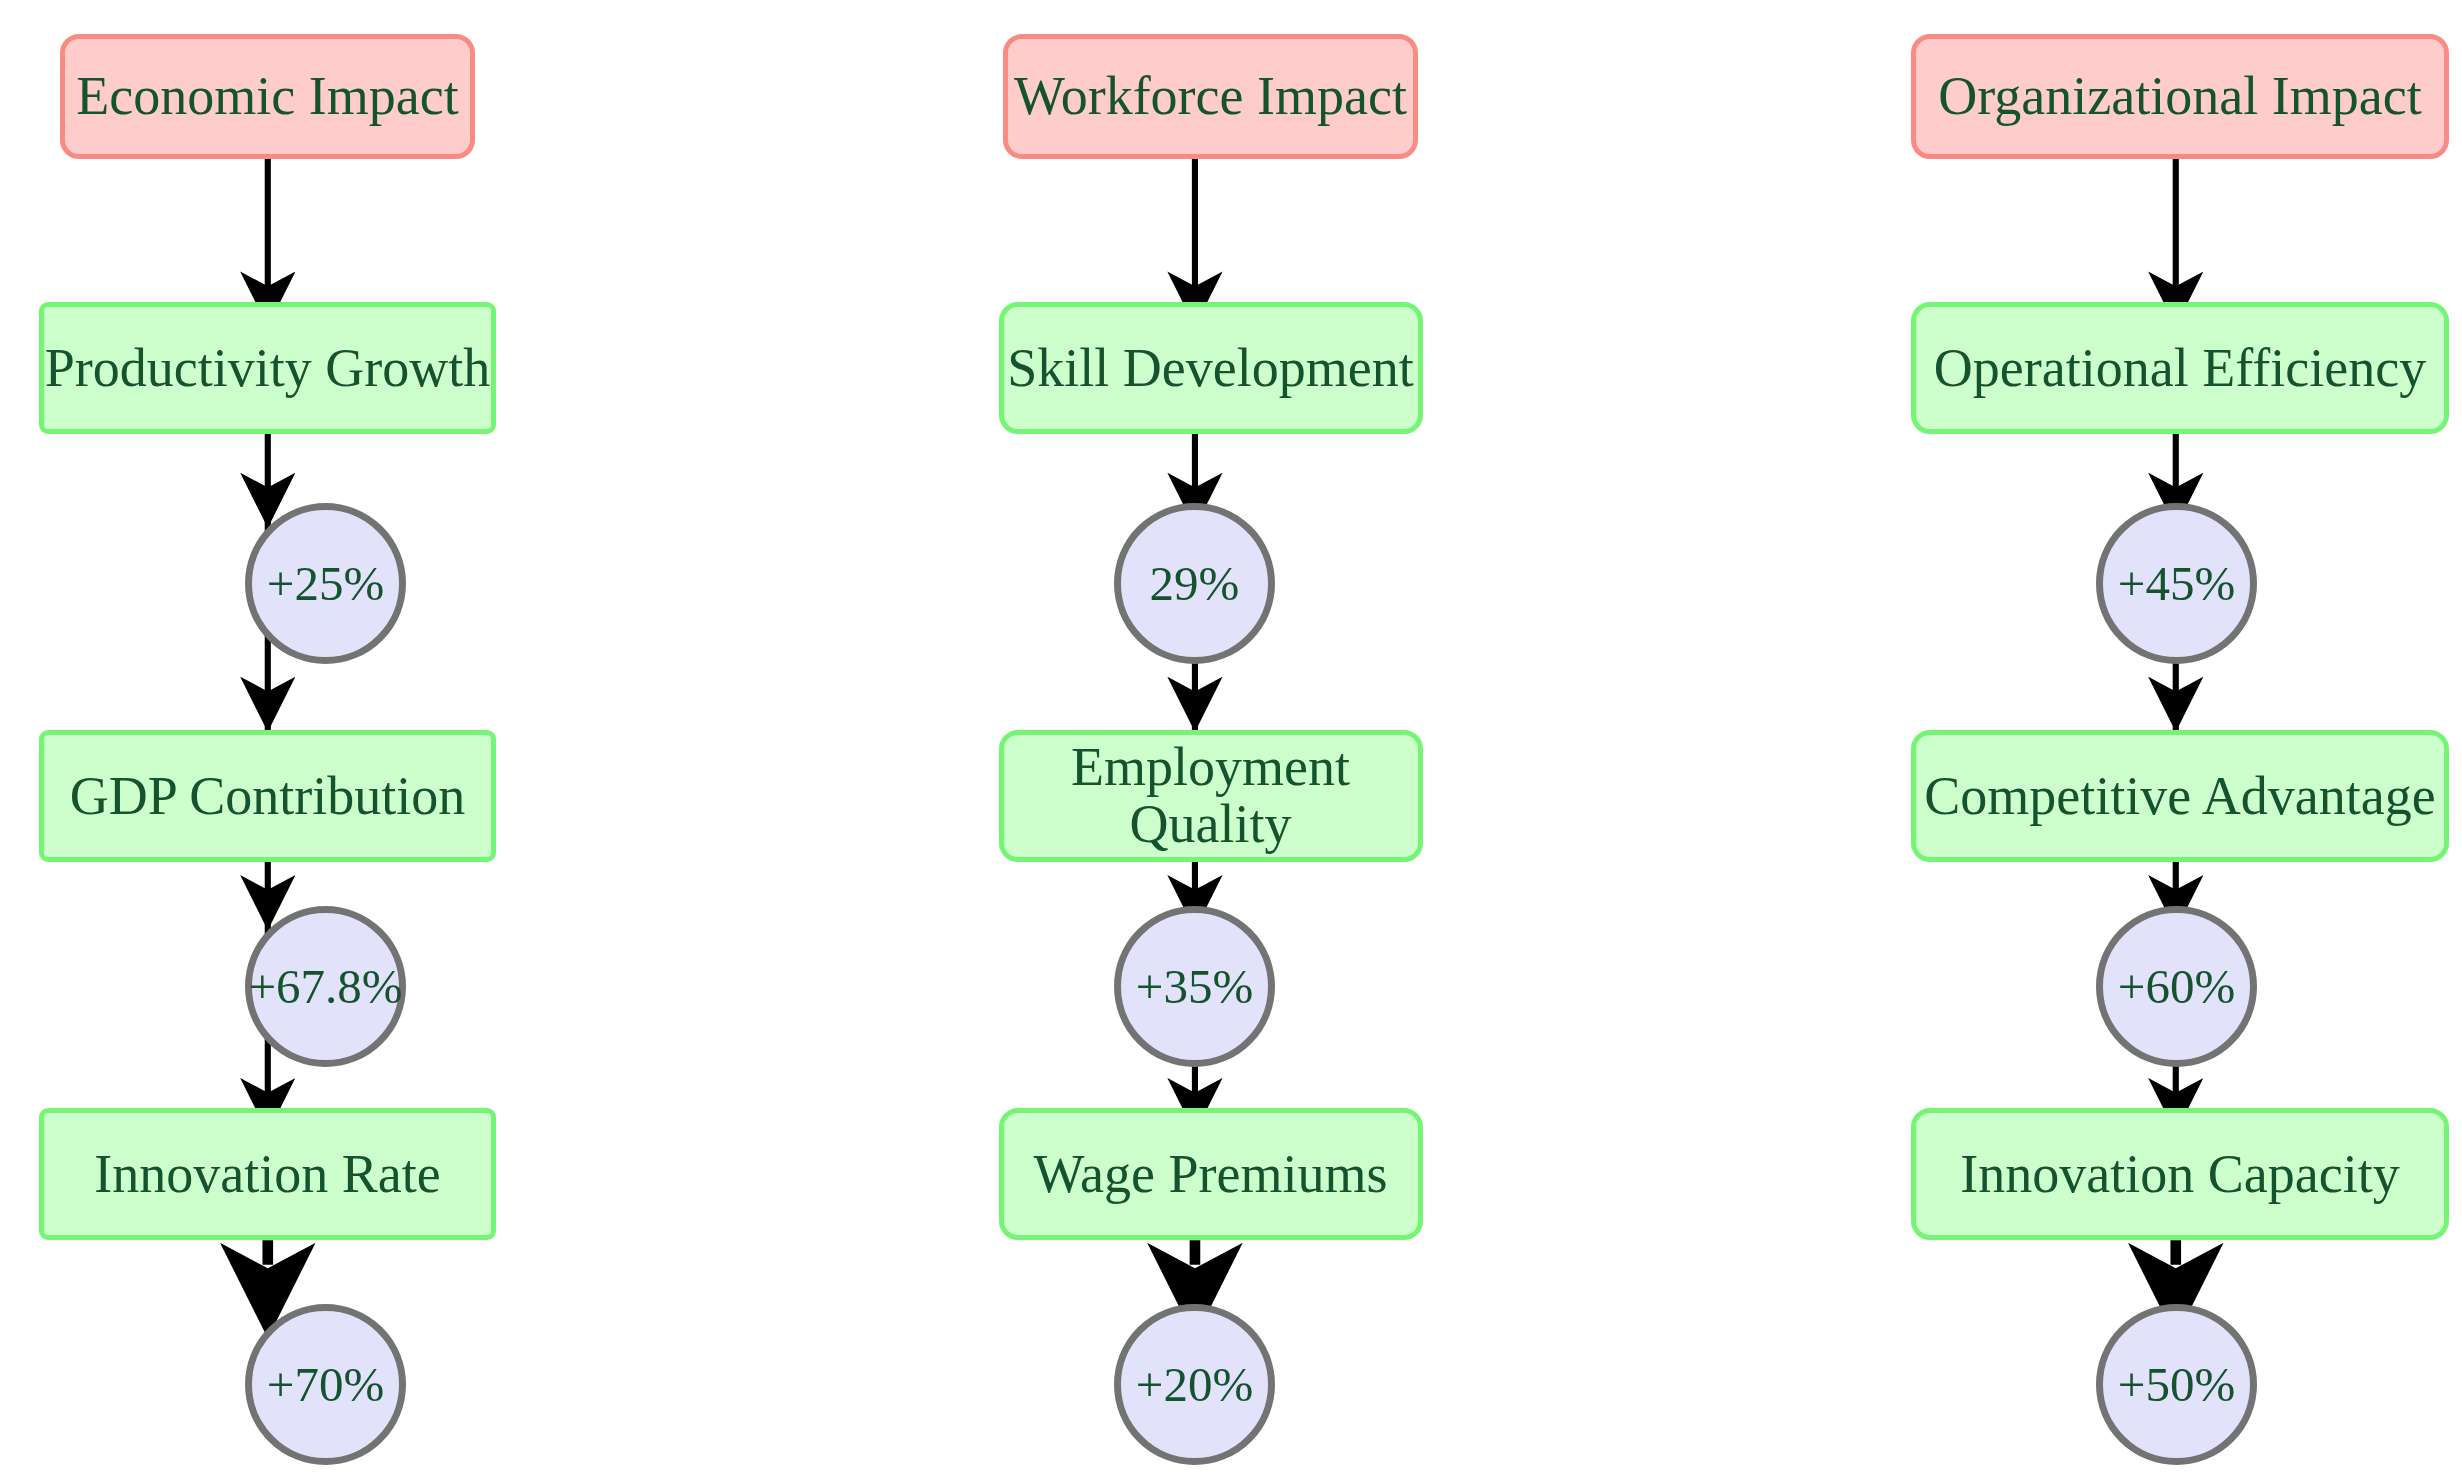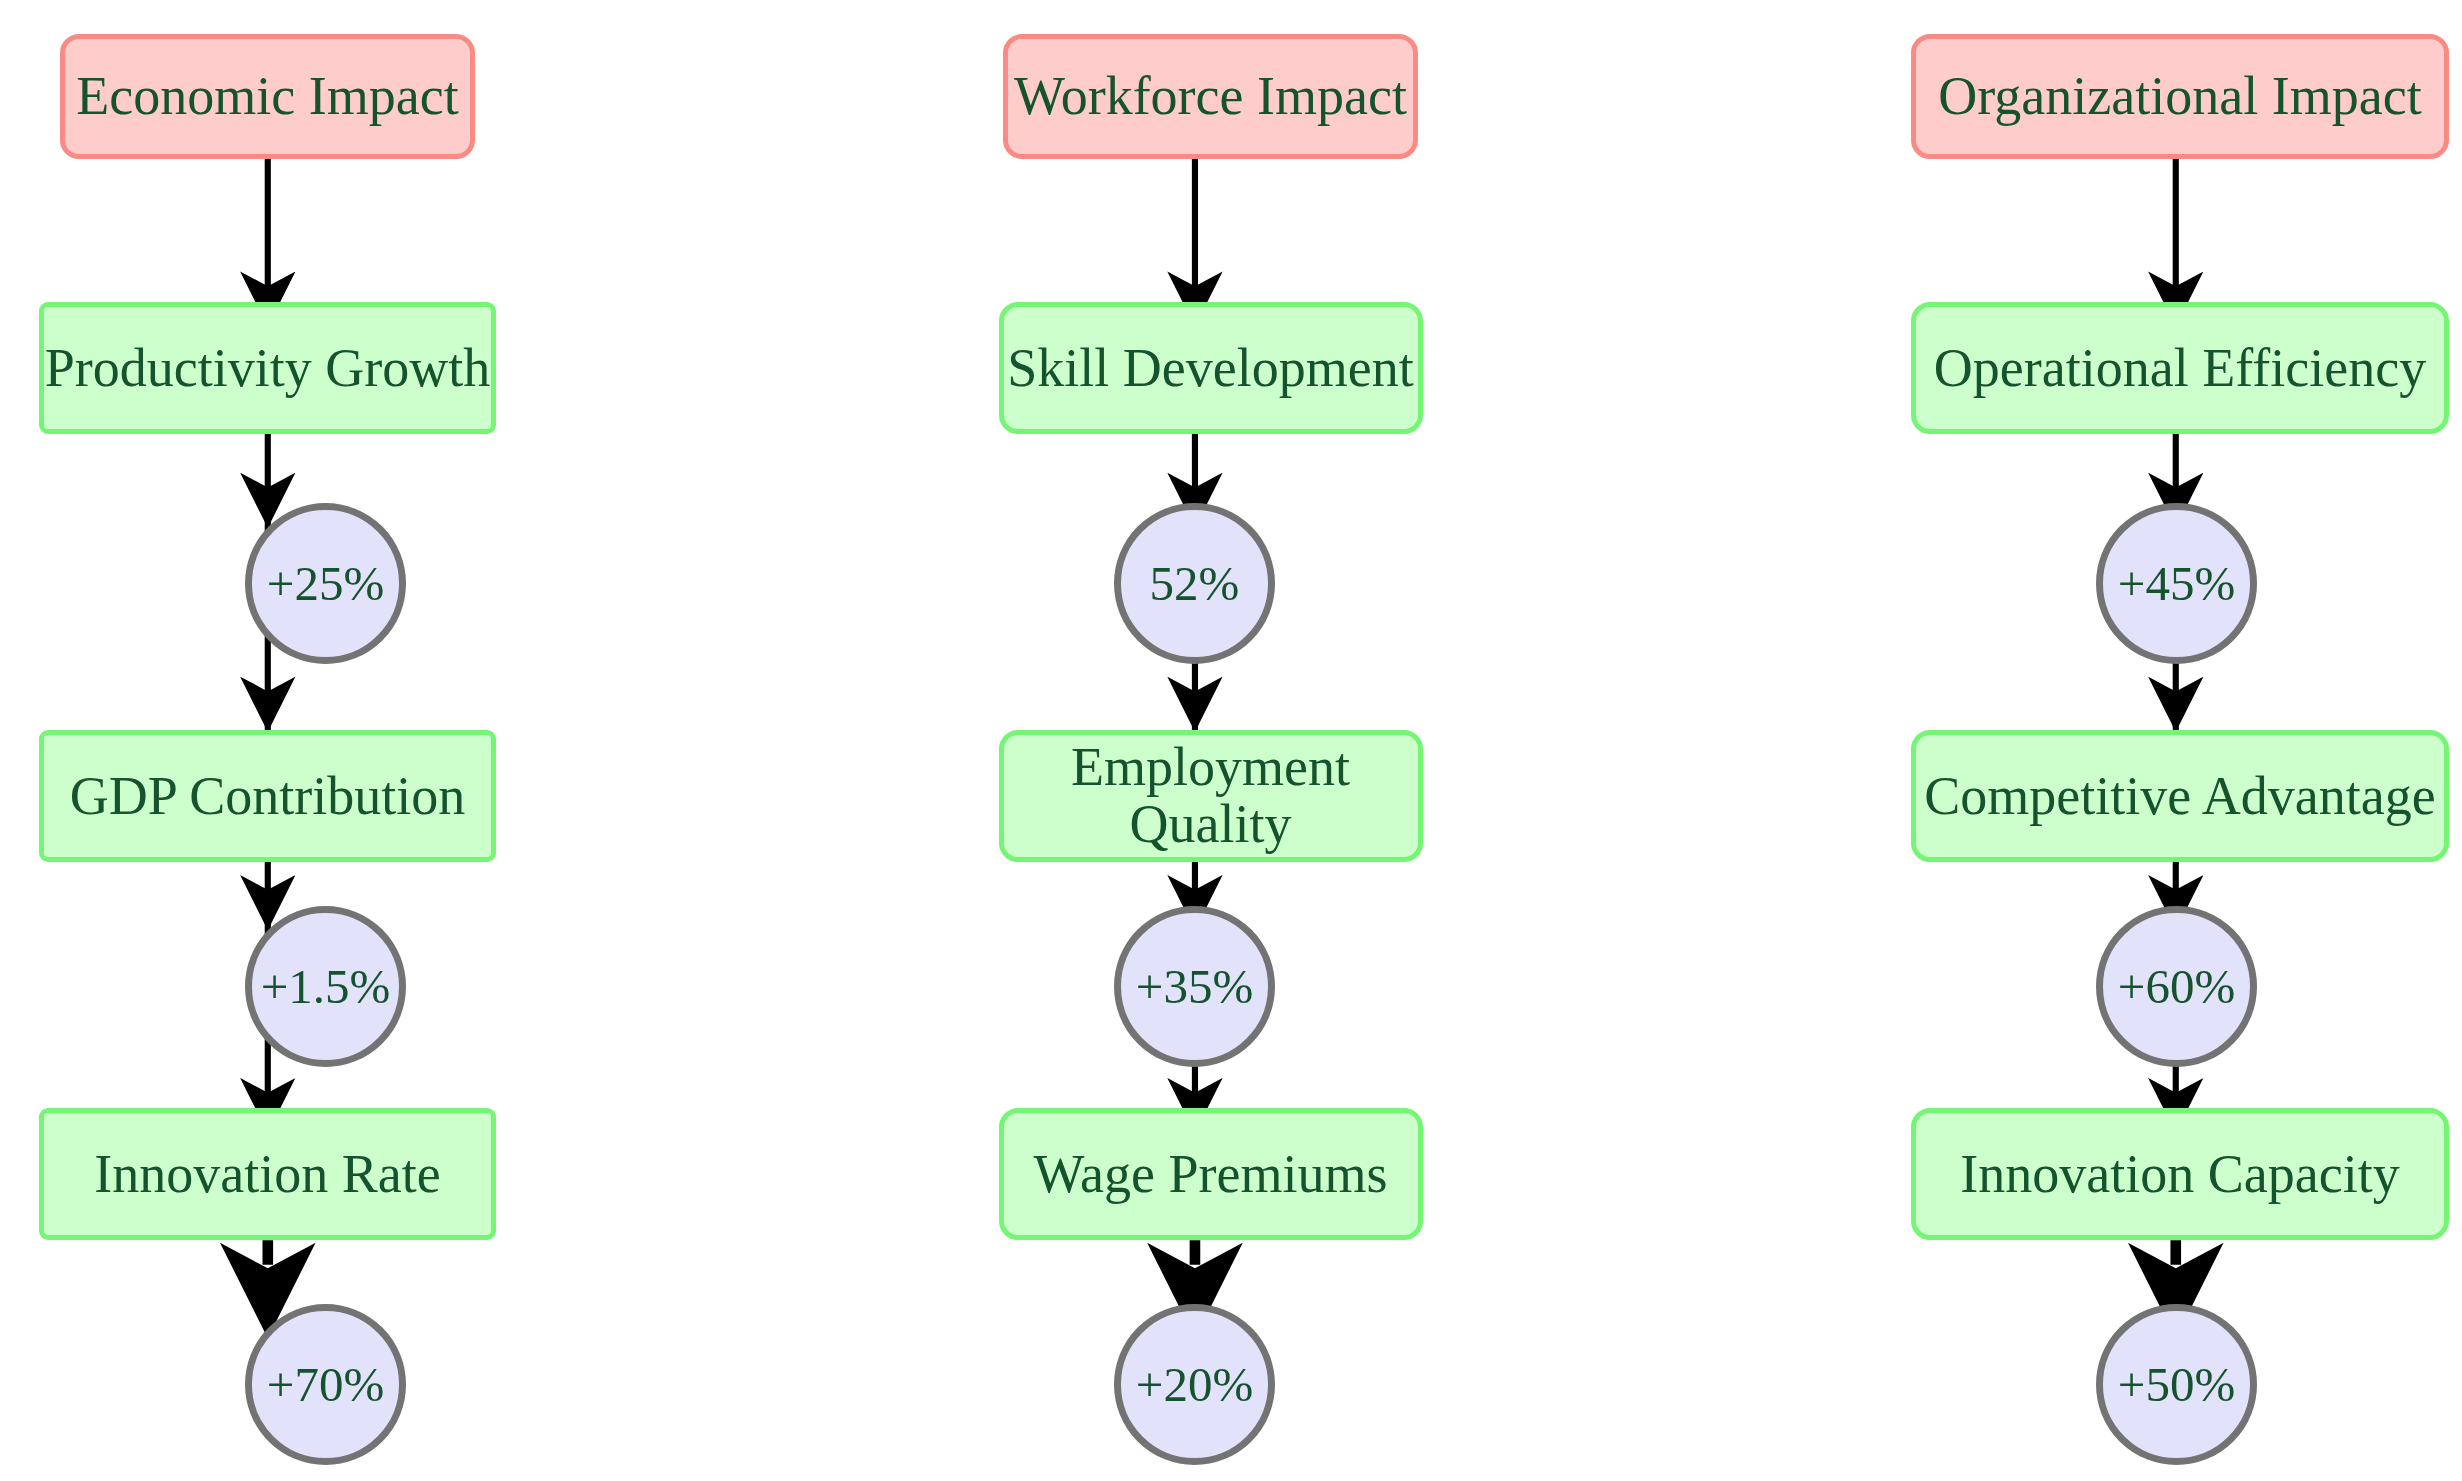--- a/index.html
+++ b/index.html
@@ -135,29 +135,29 @@
       <line x1="3893" y1="1620" x2="3893" y2="2003" stroke="#000000" stroke-width="11" marker-end="url(#arrow)"></line>
       <line x1="3893" y1="2219" x2="3893" y2="2352" stroke="#000000" stroke-width="19" stroke-dasharray="44 38" marker-end="url(#arrow)"></line>
     </g>
   </svg>
 
   <div class="column col-0">
     <div class="node root row-root">Economic Impact</div>
     <div class="node stage row-s1">Productivity Growth</div>
     <div class="node metric row-m1">+25%</div>
     <div class="node stage row-s2">GDP Contribution</div>
-    <div class="node metric row-m2">+1.5%</div>
+    <div class="node metric row-m2">+67.8%</div>
     <div class="node stage row-s3">Innovation Rate</div>
     <div class="node metric row-m3">+70%</div>
   </div>
 
   <div class="column col-1">
     <div class="node root row-root">Workforce Impact</div>
     <div class="node stage row-s1">Skill Development</div>
-    <div class="node metric row-m1">52%</div>
+    <div class="node metric row-m1">29%</div>
     <div class="node stage row-s2">Employment Quality</div>
     <div class="node metric row-m2">+35%</div>
     <div class="node stage row-s3">Wage Premiums</div>
     <div class="node metric row-m3">+20%</div>
   </div>
 
   <div class="column col-2">
     <div class="node root row-root">Organizational Impact</div>
     <div class="node stage row-s1">Operational Efficiency</div>
     <div class="node metric row-m1">+45%</div>

